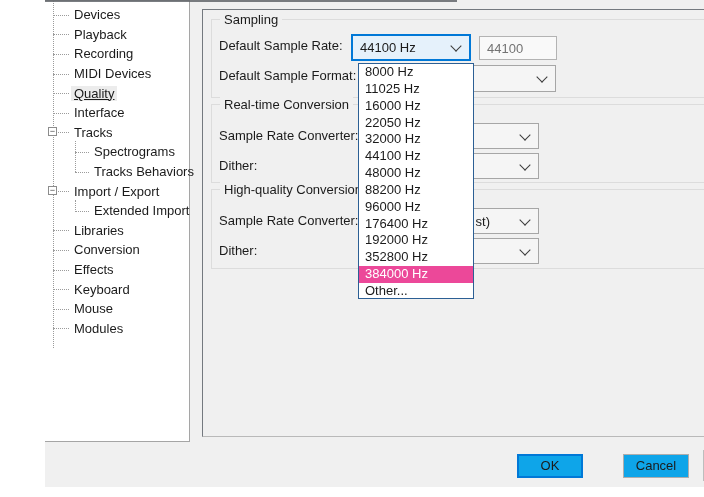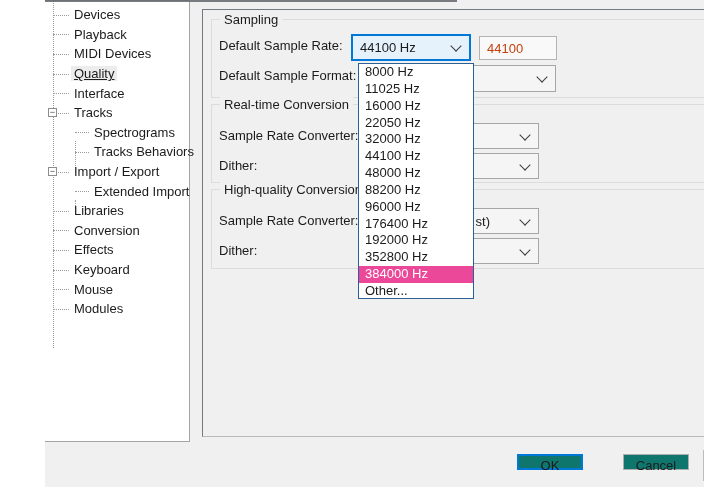--- a/index.html
+++ b/index.html
@@ -67,36 +67,36 @@
     position:absolute;height:26px;box-sizing:border-box;background:#f5f5f5;
     border:1px solid #a6a6a6;display:flex;align-items:center;padding-left:8px;cursor:default;
   }
   .dd.frag{justify-content:flex-end;padding-right:48px;}
   .chev{
     position:absolute;right:9px;top:50%;width:7px;height:7px;margin-top:-5.5px;
     border-right:1.4px solid #3b3b3b;border-bottom:1.4px solid #3b3b3b;transform:rotate(45deg);
   }
   .textfield{
     position:absolute;left:276px;top:26px;width:78px;height:24px;box-sizing:border-box;
-    background:#f9f9f9;border:1px solid #b3b3b3;color:#c2410c;font-size:13px;
+    background:#f9f9f9;border:1px solid #b3b3b3;color:#737373;font-size:13px;
     font-family:"Liberation Sans","DejaVu Sans",sans-serif;padding:0 0 0 7px;
   }
 
   
   .drop-list{
     position:absolute;left:155px;top:53px;width:116px;height:236px;box-sizing:border-box;
     background:#ffffff;border:1px solid #2c5f94;z-index:50;
   }
   .opt{height:16.85px;line-height:16.85px;padding-left:6px;white-space:nowrap;cursor:default;}
   .opt.highlighted{background:#ec4899;color:#ffffff;}
 
   
   .btn{
-    position:absolute;top:454px;width:66px;height:16px;box-sizing:border-box;
-    background:#0f766e;border:1px solid #adadad;font-size:13px;text-align:center;
+    position:absolute;top:454px;width:66px;height:24px;box-sizing:border-box;
+    background:#0ea5e9;border:1px solid #adadad;font-size:13px;text-align:center;
     line-height:21px;cursor:default;z-index:3;
   }
   .btn.ok{left:472px;border:2px solid #0078d7;line-height:20px;}
   .btn.cancel{left:578px;}
   .btn-help{
     position:absolute;left:658px;top:450px;width:35px;height:31px;box-sizing:border-box;
     background:#f2f2f2;border:1px solid #bdbdbd;display:flex;align-items:center;
     justify-content:center;z-index:3;cursor:default;
   }
   .help-circle{
@@ -114,20 +114,23 @@
   <div class="tree">
     <div class="tree-vline vline-root"></div>
     <div class="tree-vline vline-tracks"></div>
     <div class="tree-vline vline-import"></div>
 
     <div class="tree-row d1">
         <span class="lbl">Devices</span>
       </div>
     <div class="tree-row d1">
         <span class="lbl">Playback</span>
+      </div>
+    <div class="tree-row d1">
+        <span class="lbl">Recording</span>
       </div>
     <div class="tree-row d1">
         <span class="lbl">MIDI Devices</span>
       </div>
     <div class="tree-row d1 selected">
         <span class="lbl">Quality</span>
       </div>
     <div class="tree-row d1">
         <span class="lbl">Interface</span>
       </div>

